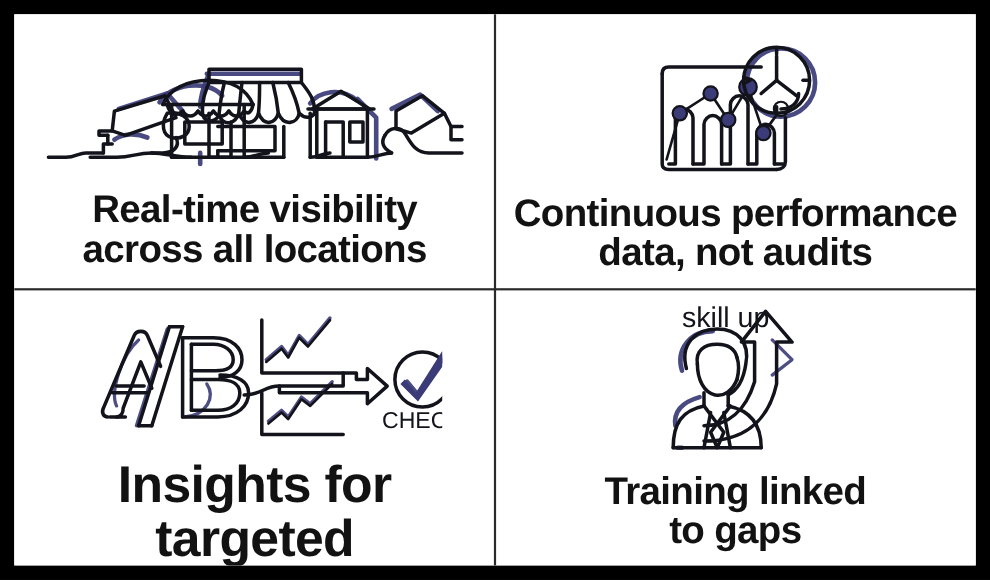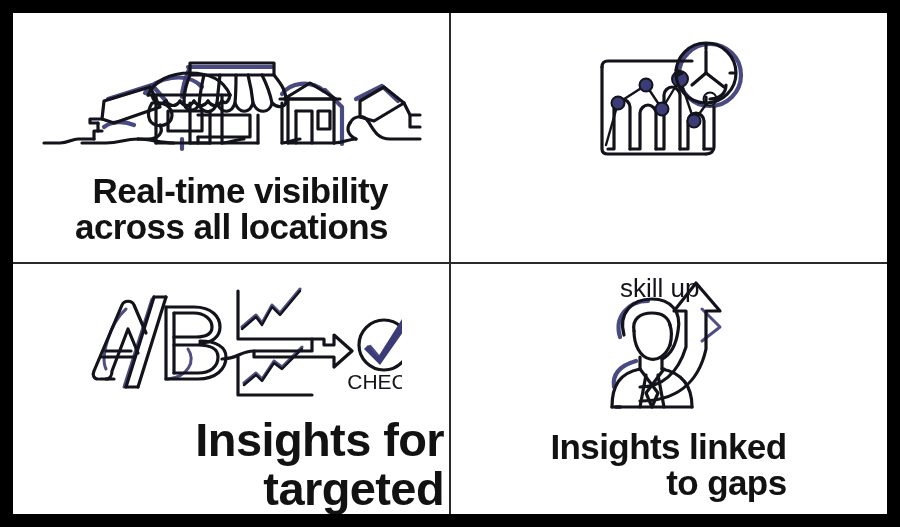--- a/index.html
+++ b/index.html
@@ -66,21 +66,21 @@
     overflow: hidden;
     background: #ffffff;
   }
 
   .illo {
     display: block;
     flex: 0 0 auto;
   }
 
   .cell-title {
-    text-align: right;
+    text-align: center;
     font-family: "Liberation Sans", sans-serif;
     font-weight: bold;
     color: #121212;
     letter-spacing: -0.6px;
     line-height: 1.04;
     padding: 0 6px;
     white-space: pre-line;
   }
 
   
@@ -222,20 +222,22 @@
         <circle class="ink" cx="122" cy="36" r="30"></circle>
         <path class="ink" d="M92 33 L98 36 L92 39"></path>
         <path class="ink" d="M122 8 L122 12"></path>
         <path class="ink" d="M122 60 L122 64"></path>
         <path class="ink" d="M150 36 L146 36"></path>
 
         <path class="ink" d="M122 36 L122 14"></path>
         <path class="ink" d="M122 36 L140 50"></path>
         <path class="ink" d="M122 36 L108 48"></path>
       </svg>
+      <div class="cell-title">Continuous performance
+data, not audits</div>
     </div>
 
     <div class="cell" id="cell-insights">
       <svg class="illo" width="340" height="115" viewBox="0 0 340 115">
 
         <path class="accent-t" d="M44 86 C38 74 48 40 64 26"></path>
         <path class="accent-t" d="M106 96 C126 94 134 78 126 66"></path>
         <path class="accent-t" d="M90 16 L62 104"></path>
 
         <path class="ink" d="M36 96 C32 96 30 92 32 88 L60 22 C62 17 70 17 72 22 L84 50"></path>
@@ -299,18 +301,18 @@
         <path class="ink" d="M88 94 C108 98 118 110 118 132"></path>
         <path class="ink" d="M38 132 L118 132"></path>
 
         <path class="ink" d="M66 94 L78 110 L90 94"></path>
         <path class="ink" d="M72 100 L66 132"></path>
         <path class="ink" d="M84 100 L90 132"></path>
         <path class="ink" d="M78 110 L72 118 L78 132 L84 118 Z"></path>
 
         <path class="ink" d="M66 112 C88 112 104 98 112 72 L112 36 L100 36 L122 8 L146 36 L132 36 L132 74 C124 110 100 126 66 126"></path>
       </svg>
-      <div class="cell-title">Insights linked
+      <div class="cell-title">Training linked
 to gaps</div>
     </div>
 
   </div>
 </div>
 
 </body></html>

